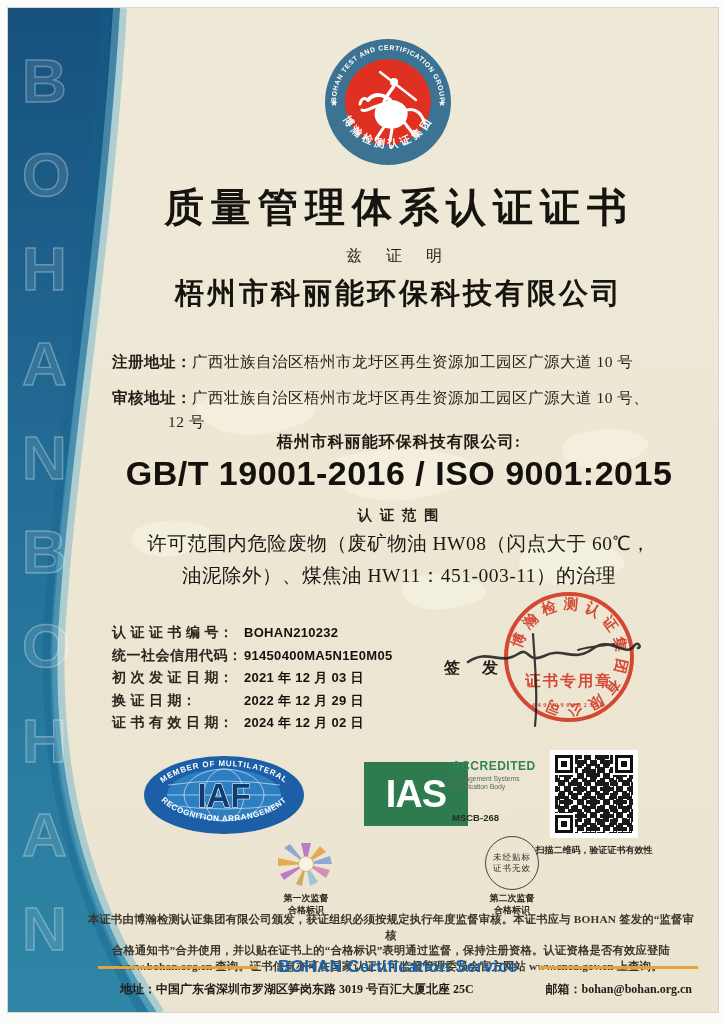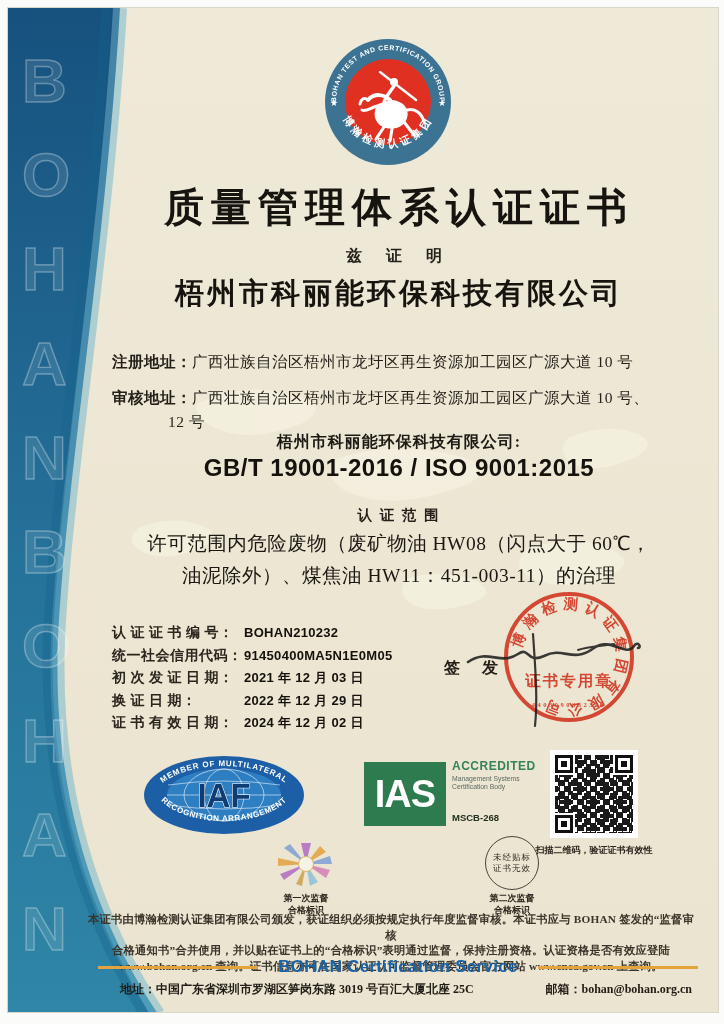--- a/index.html
+++ b/index.html
@@ -17,44 +17,44 @@
         color:rgba(255,255,255,0.10); -webkit-text-stroke:1.4px rgba(255,255,255,0.30); letter-spacing:0; }
 
   
   .map-svg { position:absolute; left:0; top:0; width:710px; height:1006px; }
 
   .abs { position:absolute; }
   .center { text-align:center; }
   .content-center { left:90px; right:18px; }
 
   .title { top:172px; font-size:40px; font-weight:bold; letter-spacing:7px; color:#17140f; }
-  .certify { top:238px; font-size:16px; letter-spacing:10px; color:#241f18; font-weight:700; }
+  .certify { top:238px; font-size:16px; letter-spacing:10px; color:#241f18; font-weight:400; }
   .company { top:266px; font-size:29px; font-weight:600; letter-spacing:3px; color:#17140f; }
 
   .addr { left:104px; right:26px; font-size:15.5px; color:#241f18; letter-spacing:0.5px; }
   .addr-label { font-weight:600; }
 
   .std-intro { top:424px; font-size:16px; font-weight:bold; color:#1d1913; letter-spacing:1px; }
-  .std { top:446px; font-family:"Liberation Sans",sans-serif; font-size:24px; font-weight:bold; color:#15120d; letter-spacing:0.5px; }
+  .std { top:446px; font-family:"Liberation Sans",sans-serif; font-size:34px; font-weight:bold; color:#15120d; letter-spacing:0.5px; }
   .scope-label { top:498px; font-size:14.5px; font-weight:600; color:#241f18; letter-spacing:2px; }
   .scope { font-size:19.5px; color:#1b1712; letter-spacing:0.5px; font-weight:500; }
 
   .details { left:104px; top:616px; }
   .drow { display:flex; align-items:baseline; height:22.6px; }
   .dlabel { width:132px; font-size:14px; color:#2a251d; font-weight:700; letter-spacing:0.5px; }
   .dvalue { font-family:"Liberation Sans",sans-serif; font-size:13px; font-weight:bold; color:#14110c; letter-spacing:0.3px; }
 
   .issue { left:436px; top:650px; font-size:16px; letter-spacing:9px; color:#241f18; font-weight:600; }
 
   .stamp-svg { position:absolute; left:478px; top:566px; width:166px; height:166px; opacity:0.92; }
   .sig-svg { position:absolute; left:420px; top:598px; width:235px; height:130px; }
 
   .iaf-svg { position:absolute; left:134px; top:746px; width:164px; height:82px; }
 
-  .ias { left:356px; top:754px; width:82px; height:64px; background:#2f7b50; display:flex; align-items:center; justify-content:center; }
+  .ias { left:356px; top:754px; width:104px; height:64px; background:#2f7b50; display:flex; align-items:center; justify-content:center; }
   .ias-name { color:#fff; font-family:"Liberation Sans",sans-serif; font-weight:bold; font-size:38px; letter-spacing:-1px; }
   .ias-side { left:444px; top:751px; width:110px; font-family:"Liberation Sans",sans-serif; }
   .ias-acc { color:#35835a; font-size:12px; font-weight:bold; letter-spacing:0.5px; }
   .ias-small { color:#5d6b60; font-size:6.8px; line-height:1.25; margin-top:2px; }
   .ias-code { color:#23301f; font-size:9.5px; font-weight:bold; margin-top:20px; }
 
   .qr { left:542px; top:742px; width:88px; height:88px; background:#fff; padding:5px; }
   .qr-inner { position:relative; width:100%; height:100%;
       background:
         repeating-conic-gradient(#1a1a1a 0% 25%, transparent 0% 50%) 0px 0px/9px 9px,

